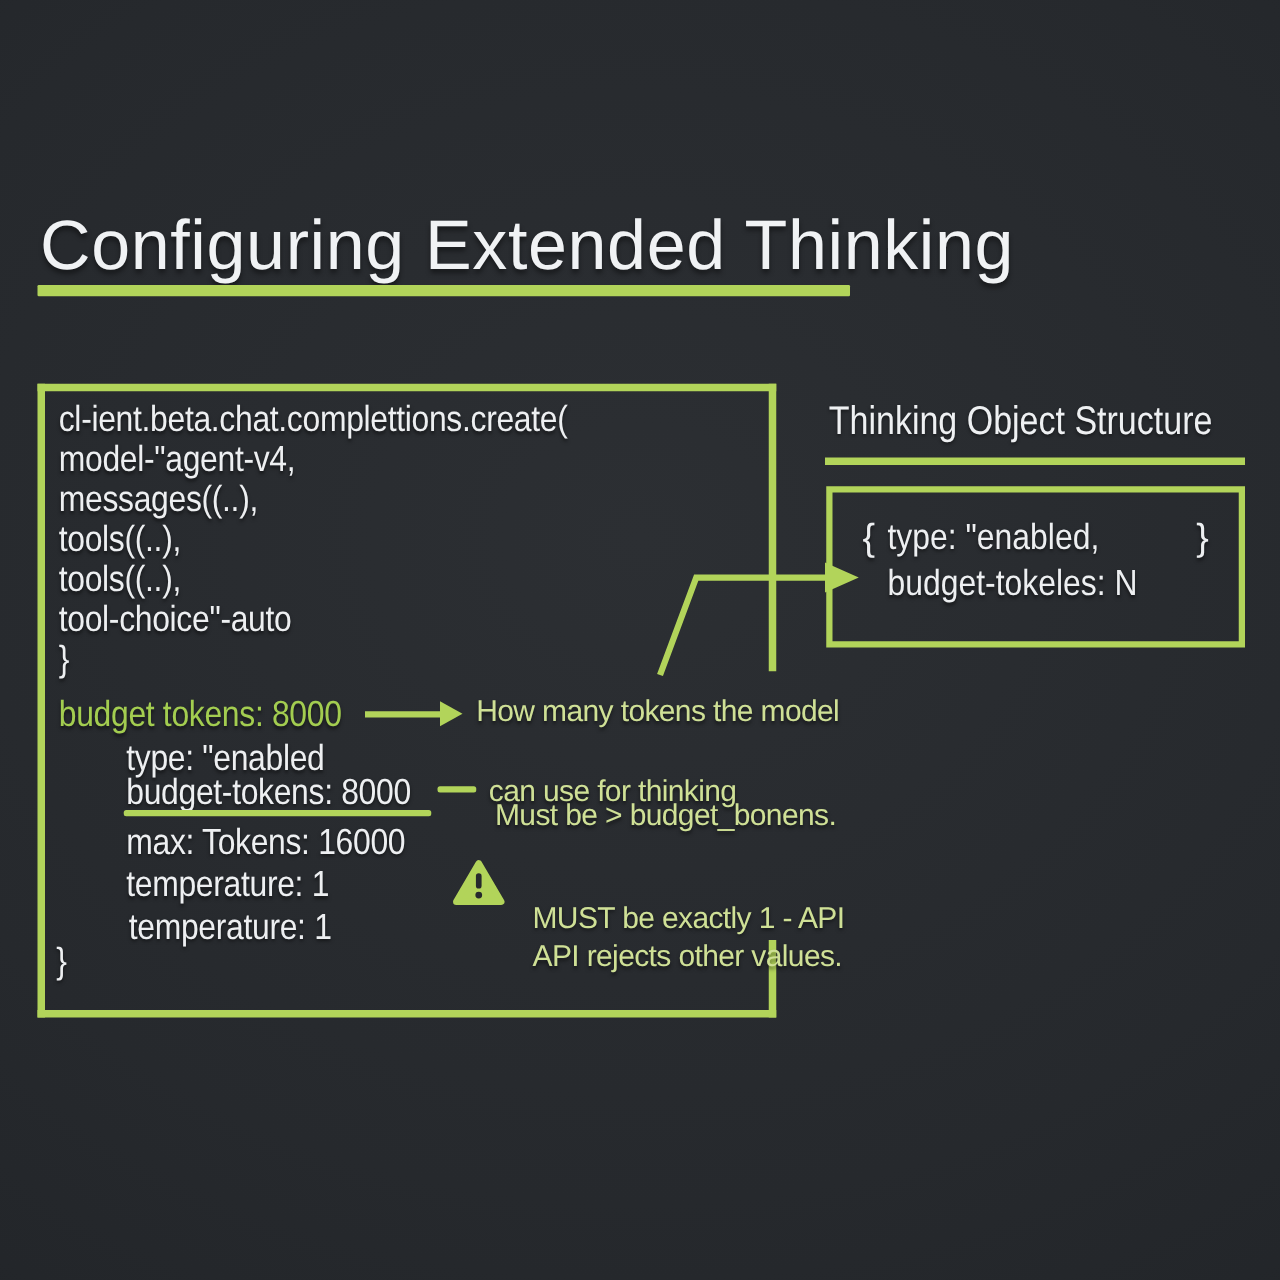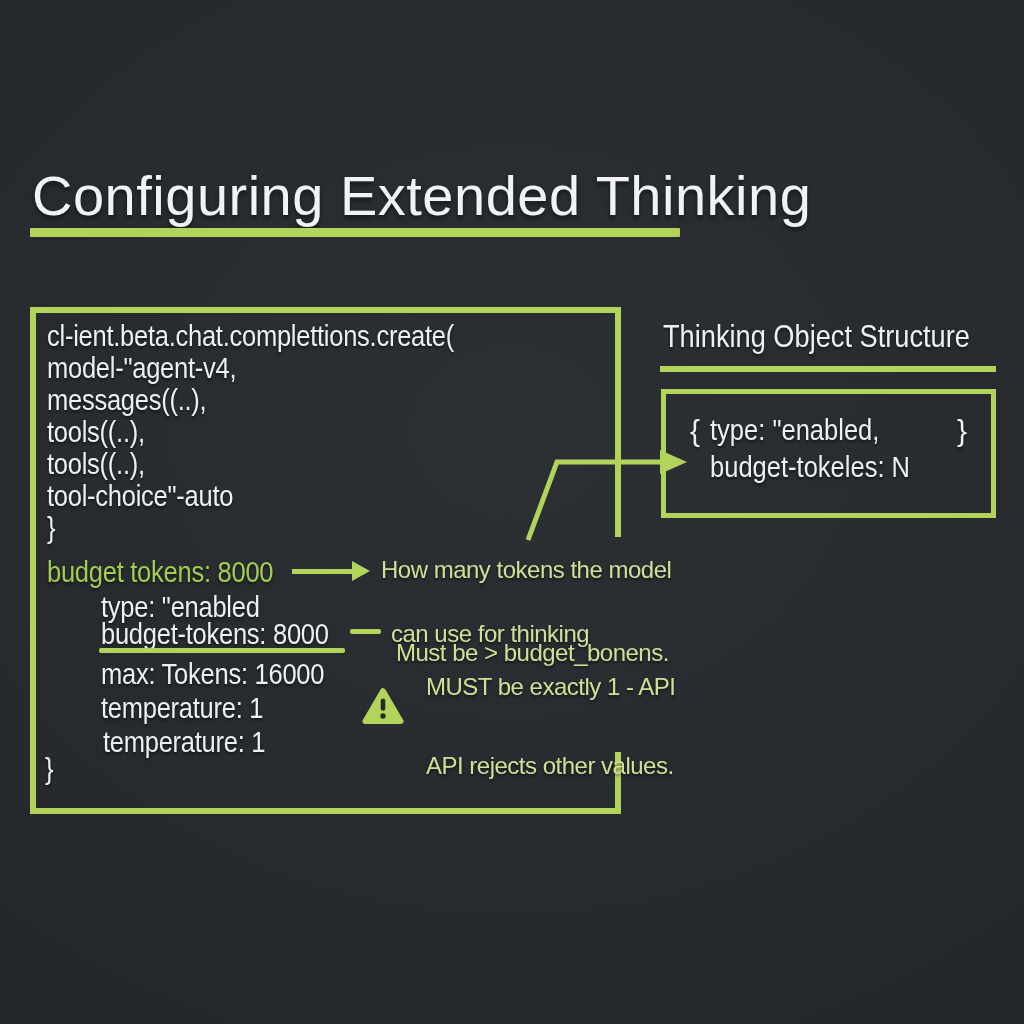--- a/index.html
+++ b/index.html
@@ -94,21 +94,21 @@
 <div class="note" style="left:391px;top:589px;margin-top:32px;">can use for thinking</div>
 
 <div class="abs green dash2"></div>
 <div class="note" style="left:396px;top:640px;">Must be &gt; budget_bonens.</div>
 
 <svg class="abs" style="left:362px;top:687px;" width="42" height="38" viewBox="0 0 48 43">
   <path d="M24 4 L44.5 39 L3.5 39 Z" fill="#b2d45a" stroke="#b2d45a" stroke-width="6" stroke-linejoin="round"></path>
   <rect x="21.4" y="13" width="5.2" height="14" rx="2.6" fill="#26292d"></rect>
   <circle cx="24" cy="33" r="3.1" fill="#26292d"></circle>
 </svg>
-<div class="note" style="left:426px;top:674px;">MUST be exactly 1 - API</div>
+<div class="note" style="left:426px;top:722px;">MUST be exactly 1 - API</div>
 <div class="note" style="left:426px;top:729px;margin-top:24px;">API rejects other values.</div>
 
 <svg class="abs" style="left:500px;top:430px;" width="210" height="120" viewBox="0 0 210 120">
   <path d="M28 110 L57 32 L164 32" fill="none" stroke="#b2d45a" stroke-width="5"></path>
   <polygon points="160,20 187,32 160,44" fill="#b2d45a"></polygon>
 </svg>
 
 <div class="abs heading2">Thinking Object Structure</div>
 <div class="abs green heading2-bar"></div>
 

